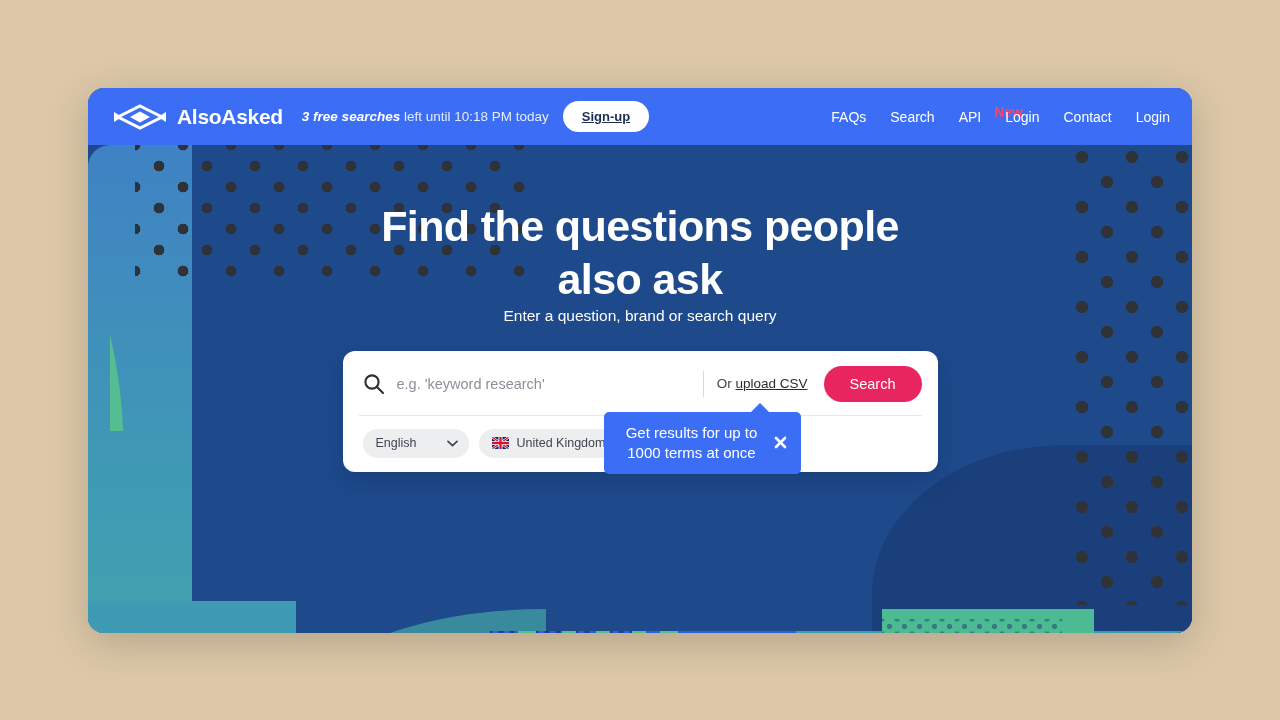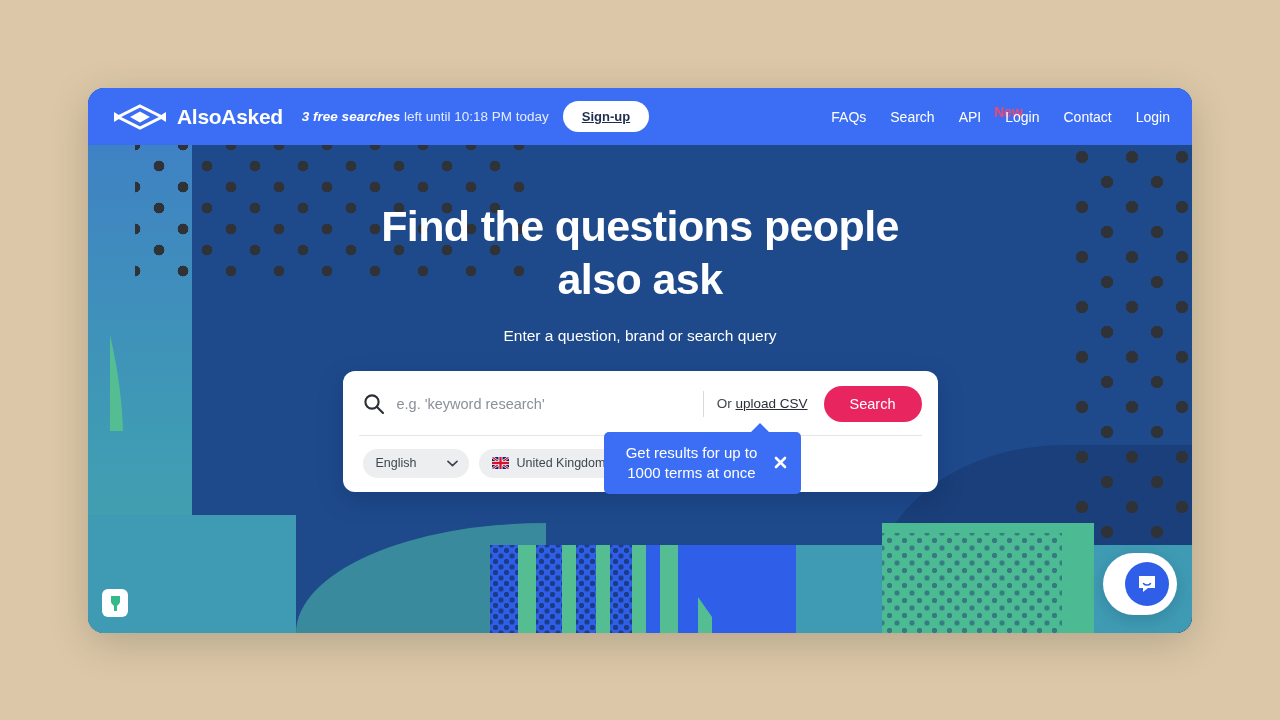--- a/index.html
+++ b/index.html
@@ -95,23 +95,24 @@
     top: -5px;
     left: 100%;
     margin-left: 13px;
   }
 
   
   #hero {
     position: absolute;
     left: 0; top: 57px;
     width: 100%;
-    height: 488px;
+    height: 574px;
     background: #1e4a8c;
     overflow: hidden;
+    border-radius: 22px;
   }
 
   
   #left-band {
     position: absolute;
     left: 0; top: 0;
     width: 104px;
     height: 100%;
     background: linear-gradient(180deg, #3f82c4 0%, #3f9bb4 60%, #46a5ac 100%);
   }
@@ -227,21 +228,20 @@
     color: #ffffff;
     font-size: 43px;
     font-weight: bold;
     line-height: 1.24;
     text-align: center;
     letter-spacing: -0.6px;
     max-width: 520px;
   }
 
   #hero-subtitle {
-    margin-top: 20px;
     color: #ffffff;
     font-size: 15.5px;
     text-align: center;
   }
 
   
   #search-card {
     margin-top: 26px;
     width: 595px;
     background: #ffffff;

